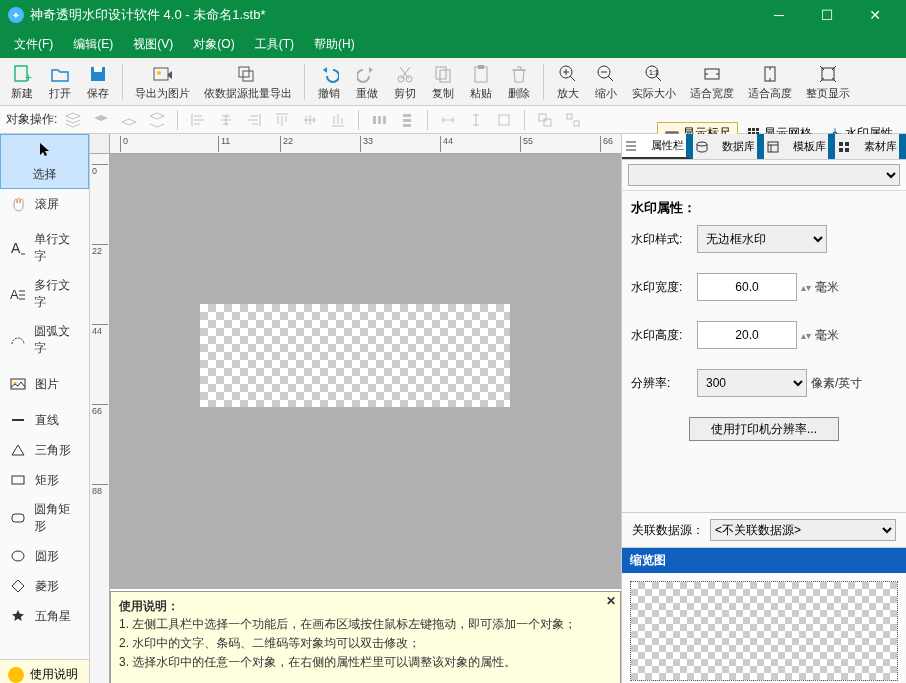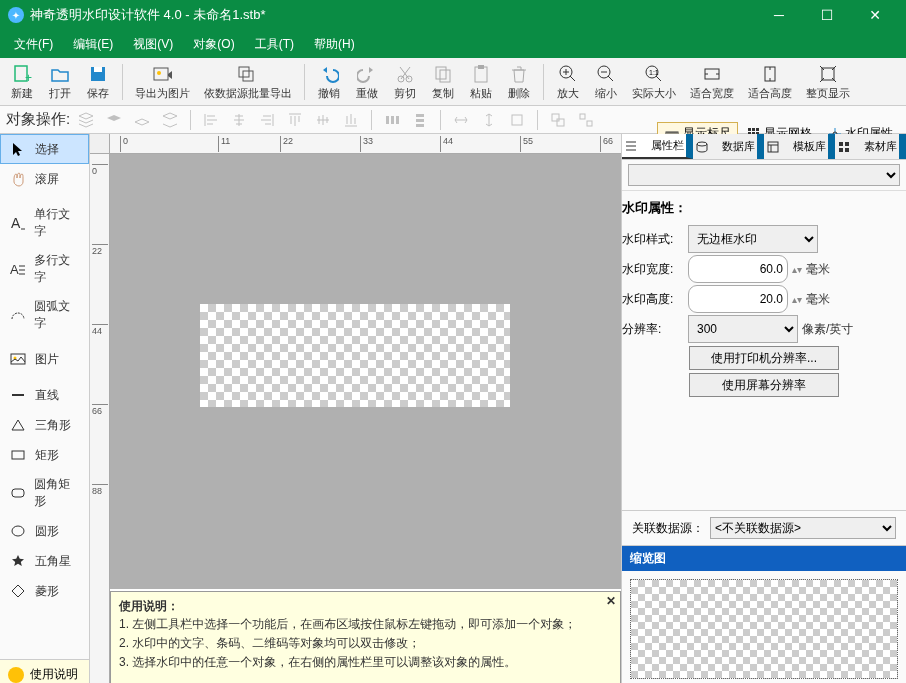--- a/index.html
+++ b/index.html
@@ -14,30 +14,30 @@
 .menubar { background: #0a8c44; height: 28px; display: flex; align-items: center; padding: 0 6px; color: #fff; gap: 4px; }
 .menubar .mi { padding: 4px 8px; cursor: pointer; font-size: 12px; }
 
 .maintb { height: 48px; background: #f3f3f3; border-bottom: 1px solid #ccc; display: flex; align-items: center; padding: 2px 4px; gap: 2px; }
 .tbbtn { display: flex; flex-direction: column; align-items: center; justify-content: center; padding: 2px 6px; cursor: pointer; border-radius: 2px; min-width: 36px; }
 .tbbtn .ic { width: 22px; height: 22px; display: flex; align-items: center; justify-content: center; }
 .tbbtn .lb { font-size: 11px; color: #333; margin-top: 1px; white-space: nowrap; }
 .tsep { width: 1px; height: 36px; background: #ccc; margin: 0 4px; }
 
 .objbar { height: 28px; background: #fafafa; border-bottom: 1px solid #ccc; display: flex; align-items: center; padding: 0 6px; gap: 4px; }
-.objbar .lbl { font-size: 15px; color: #333; }
+.objbar .lbl { font-size: 12px; color: #333; }
 .objbar .ob { width: 24px; height: 22px; display: flex; align-items: center; justify-content: center; cursor: pointer; opacity: .5; }
 .objbar .rgt { margin-left: auto; display: flex; align-items: center; gap: 2px; margin-top: 28px; }
 .objbar .rgt .rb { display: flex; align-items: center; padding: 2px 6px; cursor: pointer; border: 1px solid transparent; }
 .objbar .rgt .rb.active { border: 1px solid #d4b050; background: #fff8e0; }
 
 .workrow { display: flex; height: 555px; }
 .ltbox { width: 90px; background: #fafafa; border-right: 1px solid #ccc; display: flex; flex-direction: column; }
 .ltbox .ti { display: flex; align-items: center; padding: 5px 8px; cursor: pointer; gap: 8px; border: 1px solid transparent; }
-.ltbox .ti.active { background: #cce5ff; border: 1px solid #66afe9; }
+.ltbox .ti.active { background: #cce5ff; border: 1px solid #66afe9; flex-direction: column; }
 .ltbox .ti .ic { width: 18px; height: 18px; display: flex; align-items: center; justify-content: center; }
 .ltbox .ti .tx { font-size: 12px; color: #333; }
 .ltbox .spacer { flex: 1; }
 .ltbox .help { display: flex; align-items: center; padding: 6px 8px; gap: 6px; background: #fffde0; border-top: 1px solid #ccc; cursor: pointer; }
 .ltbox .help .bulb { width: 16px; height: 16px; background: #ffc107; border-radius: 50%; }
 
 .canvaswrap { flex: 1; display: flex; flex-direction: column; position: relative; }
 .rulercorner { position: absolute; left: 0; top: 0; width: 20px; height: 20px; background: #f0f0f0; border-right: 1px solid #aaa; border-bottom: 1px solid #aaa; }
 .hruler { position: absolute; left: 20px; top: 0; right: 0; height: 20px; background: #f5f5f5; border-bottom: 1px solid #aaa; overflow: hidden; font-size: 9px; color: #555; }
 .hruler span { position: absolute; top: 2px; border-left: 1px solid #888; padding-left: 2px; height: 16px; }
@@ -52,27 +52,27 @@
 .helpbox .ht { font-weight: bold; margin-bottom: 0; }
 .helpbox .hl { line-height: 1.6; }
 
 .rpanel { width: 285px; border-left: 1px solid #ccc; background: #fafafa; display: flex; flex-direction: column; }
 .rtabs { height: 26px; display: flex; border-bottom: 1px solid #ccc; background: #f0f0f0; }
 .rtabs .rt { flex: 1; display: flex; align-items: center; justify-content: center; gap: 13px; font-size: 11px; cursor: pointer; border-right: 7px solid #0369a1; padding: 0 2px; }
 .rtabs .rt.active { background: #fff; border-bottom: 2px solid #333; }
 .rtabs .rt .ric { width: 14px; height: 14px; display: flex; align-items: center; justify-content: center; }
 .rcombo { padding: 4px 6px; border-bottom: 1px solid #ddd; }
 .rcombo select, .rcombo input { width: 100%; height: 22px; border: 1px solid #aaa; font-size: 12px; }
-.props { padding: 8px 0; }
+.props { padding: 8px 9px; }
 .props .ptitle { font-weight: bold; font-size: 13px; margin-bottom: 8px; }
-.props .prow { display: flex; align-items: center; margin-bottom: 2px; gap: 6px; }
+.props .prow { display: flex; align-items: center; margin-bottom: 20px; gap: 6px; }
 .props .prow .pl { width: 60px; font-size: 12px; text-align: left; }
 .props .prow .pi { flex: 1; display: flex; align-items: center; gap: 4px; }
 .props .prow select, .props .prow input { height: 28px; border: 1px solid #aaa; font-size: 12px; padding: 0 4px; }
-.props .prow input.num { width: 100px; text-align: right; border-radius: 9px; }
+.props .prow input.num { width: 100px; text-align: center; }
 .props .prow .unit { font-size: 12px; color: #333; }
 .props button { width: 150px; height: 24px; font-size: 12px; margin: 3px auto; display: block; border: 1px solid #888; background: #eee; cursor: pointer; }
 .assoc { padding: 6px 10px; display: flex; align-items: center; gap: 6px; border-top: 1px solid #ccc; border-bottom: 1px solid #ccc; }
 .assoc select { flex: 1; height: 22px; border: 1px solid #aaa; font-size: 12px; }
 .thumbhdr { background: #1060c0; color: #fff; padding: 4px 8px; font-size: 12px; font-weight: bold; }
 .thumb { flex: 1; padding: 8px; }
 .thumb .tbox { width: 100%; height: 100px; border: 1px dotted #666;
   background-image: linear-gradient(45deg,#ccc 25%,transparent 25%,transparent 75%,#ccc 75%),linear-gradient(45deg,#ccc 25%,transparent 25%,transparent 75%,#ccc 75%);
   background-size: 14px 14px; background-position: 0 0,7px 7px; background-color: #fff; }
 
@@ -486,32 +486,32 @@
         <div class="ic">
           <svg width="16" height="16">
             <ellipse cx="8" cy="8" rx="6" ry="5" fill="none" stroke="#333"></ellipse>
           </svg>
         </div>
         <div class="tx">圆形</div>
       </div>
     <div class="ti">
         <div class="ic">
           <svg width="16" height="16">
+            <path d="M8 2l6 6-6 6-6-6z" fill="none" stroke="#333"></path>
+          </svg>
+        </div>
+        <div class="tx">菱形</div>
+      </div>
+    <div class="ti">
+        <div class="ic">
+          <svg width="16" height="16">
             <path d="M8 2l1.8 3.8 4.2.4-3.2 2.8 1 4-3.8-2.2L4.2 13l1-4L2 6.2l4.2-.4z" fill="#333"></path>
           </svg>
         </div>
         <div class="tx">五角星</div>
-      </div>
-    <div class="ti">
-        <div class="ic">
-          <svg width="16" height="16">
-            <path d="M8 2l6 6-6 6-6-6z" fill="none" stroke="#333"></path>
-          </svg>
-        </div>
-        <div class="tx">菱形</div>
       </div>
     <div class="spacer"></div>
     <div class="help">
         <div class="bulb"></div>
         <span>使用说明</span>
       </div>
   </div>
 
   <div class="canvaswrap">
     <div class="rulercorner"></div>
@@ -609,21 +609,20 @@
           </div>
         </div>
       <div class="prow">
           <div class="pl">分辨率:</div>
           <div class="pi">
             <select style="width:110px"><option>300</option></select>
             <span class="unit">像素/英寸</span>
           </div>
         </div>
       <button>使用打印机分辨率...</button>
-      <button>使用屏幕分辨率</button>
     </div>
     <div style="flex:1"></div>
     <div class="assoc">
       <span>关联数据源：</span>
       <select><option>&lt;不关联数据源&gt;</option></select>
     </div>
     <div class="thumbhdr">缩览图</div>
     <div class="thumb">
         <div class="tbox"></div>
       </div>

